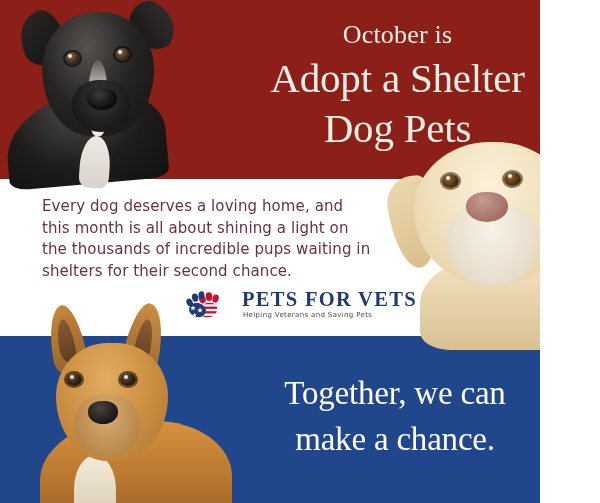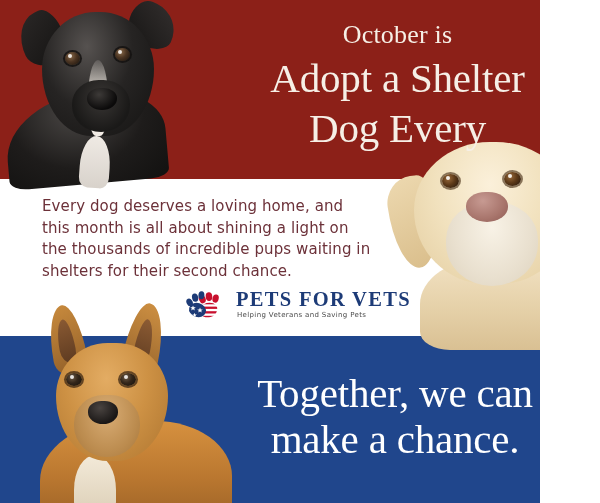--- a/index.html
+++ b/index.html
@@ -69,21 +69,21 @@
     z-index:6;
   }
 
   
   .logo {
     position:absolute; left:186px; top:289px;
     display:flex; align-items:center;
     z-index:7;
   }
   .logo-paws { position:relative; width:34px; height:30px; flex:none; }
-  .logo-text-wrap { margin-left:16px; }
+  .logo-text-wrap { margin-left:22px; }
   .logo-word {
     font-family:"Liberation Serif", "DejaVu Serif", serif;
     font-weight:bold;
     font-size:20.5px;
     line-height:21px;
     letter-spacing:1.3px;
     color:#1d3b77;
     white-space:nowrap;
   }
   .logo-tagline {
@@ -97,21 +97,21 @@
     margin-left:1px;
   }
 
   
   .closing-block {
     position:absolute; left:200px; top:370px;
     width:390px;
     text-align:center;
     font-family:"Liberation Serif", "DejaVu Serif", serif;
     color:#ffffff;
-    font-size:41px;
+    font-size:33px;
     line-height:46px;
     letter-spacing:-0.2px;
     z-index:6;
   }
 
   
   .dog { position:absolute; z-index:4; }
 
   
   #dog-black { left:-4px; top:-4px; width:210px; height:185px; }
@@ -322,21 +322,21 @@
     <div class="td-head"></div>
     <div class="td-muzzle"></div>
     <div class="td-nose"></div>
     <div class="td-eye l"></div>
     <div class="td-eye r"></div>
   </div>
 
   <div class="headline-block">
     <span class="headline-kicker">October is</span>
     <span class="headline-main">Adopt a Shelter</span>
-    <span class="headline-main">Dog Every</span>
+    <span class="headline-main">Dog Pets</span>
   </div>
 
   <p class="body-copy">Every dog deserves a loving home, and this month is all about shining a light on the thousands of incredible pups waiting in shelters for their second chance.</p>
 
   <div class="logo">
     <div class="logo-paws">
       <svg width="34" height="30" viewBox="0 0 34 30" xmlns="http://www.w3.org/2000/svg">
         <defs>
           <clipPath id="padRclip">
             <ellipse cx="22.5" cy="20" rx="9" ry="7.2" transform="rotate(-16 22.5 20)"></ellipse>

